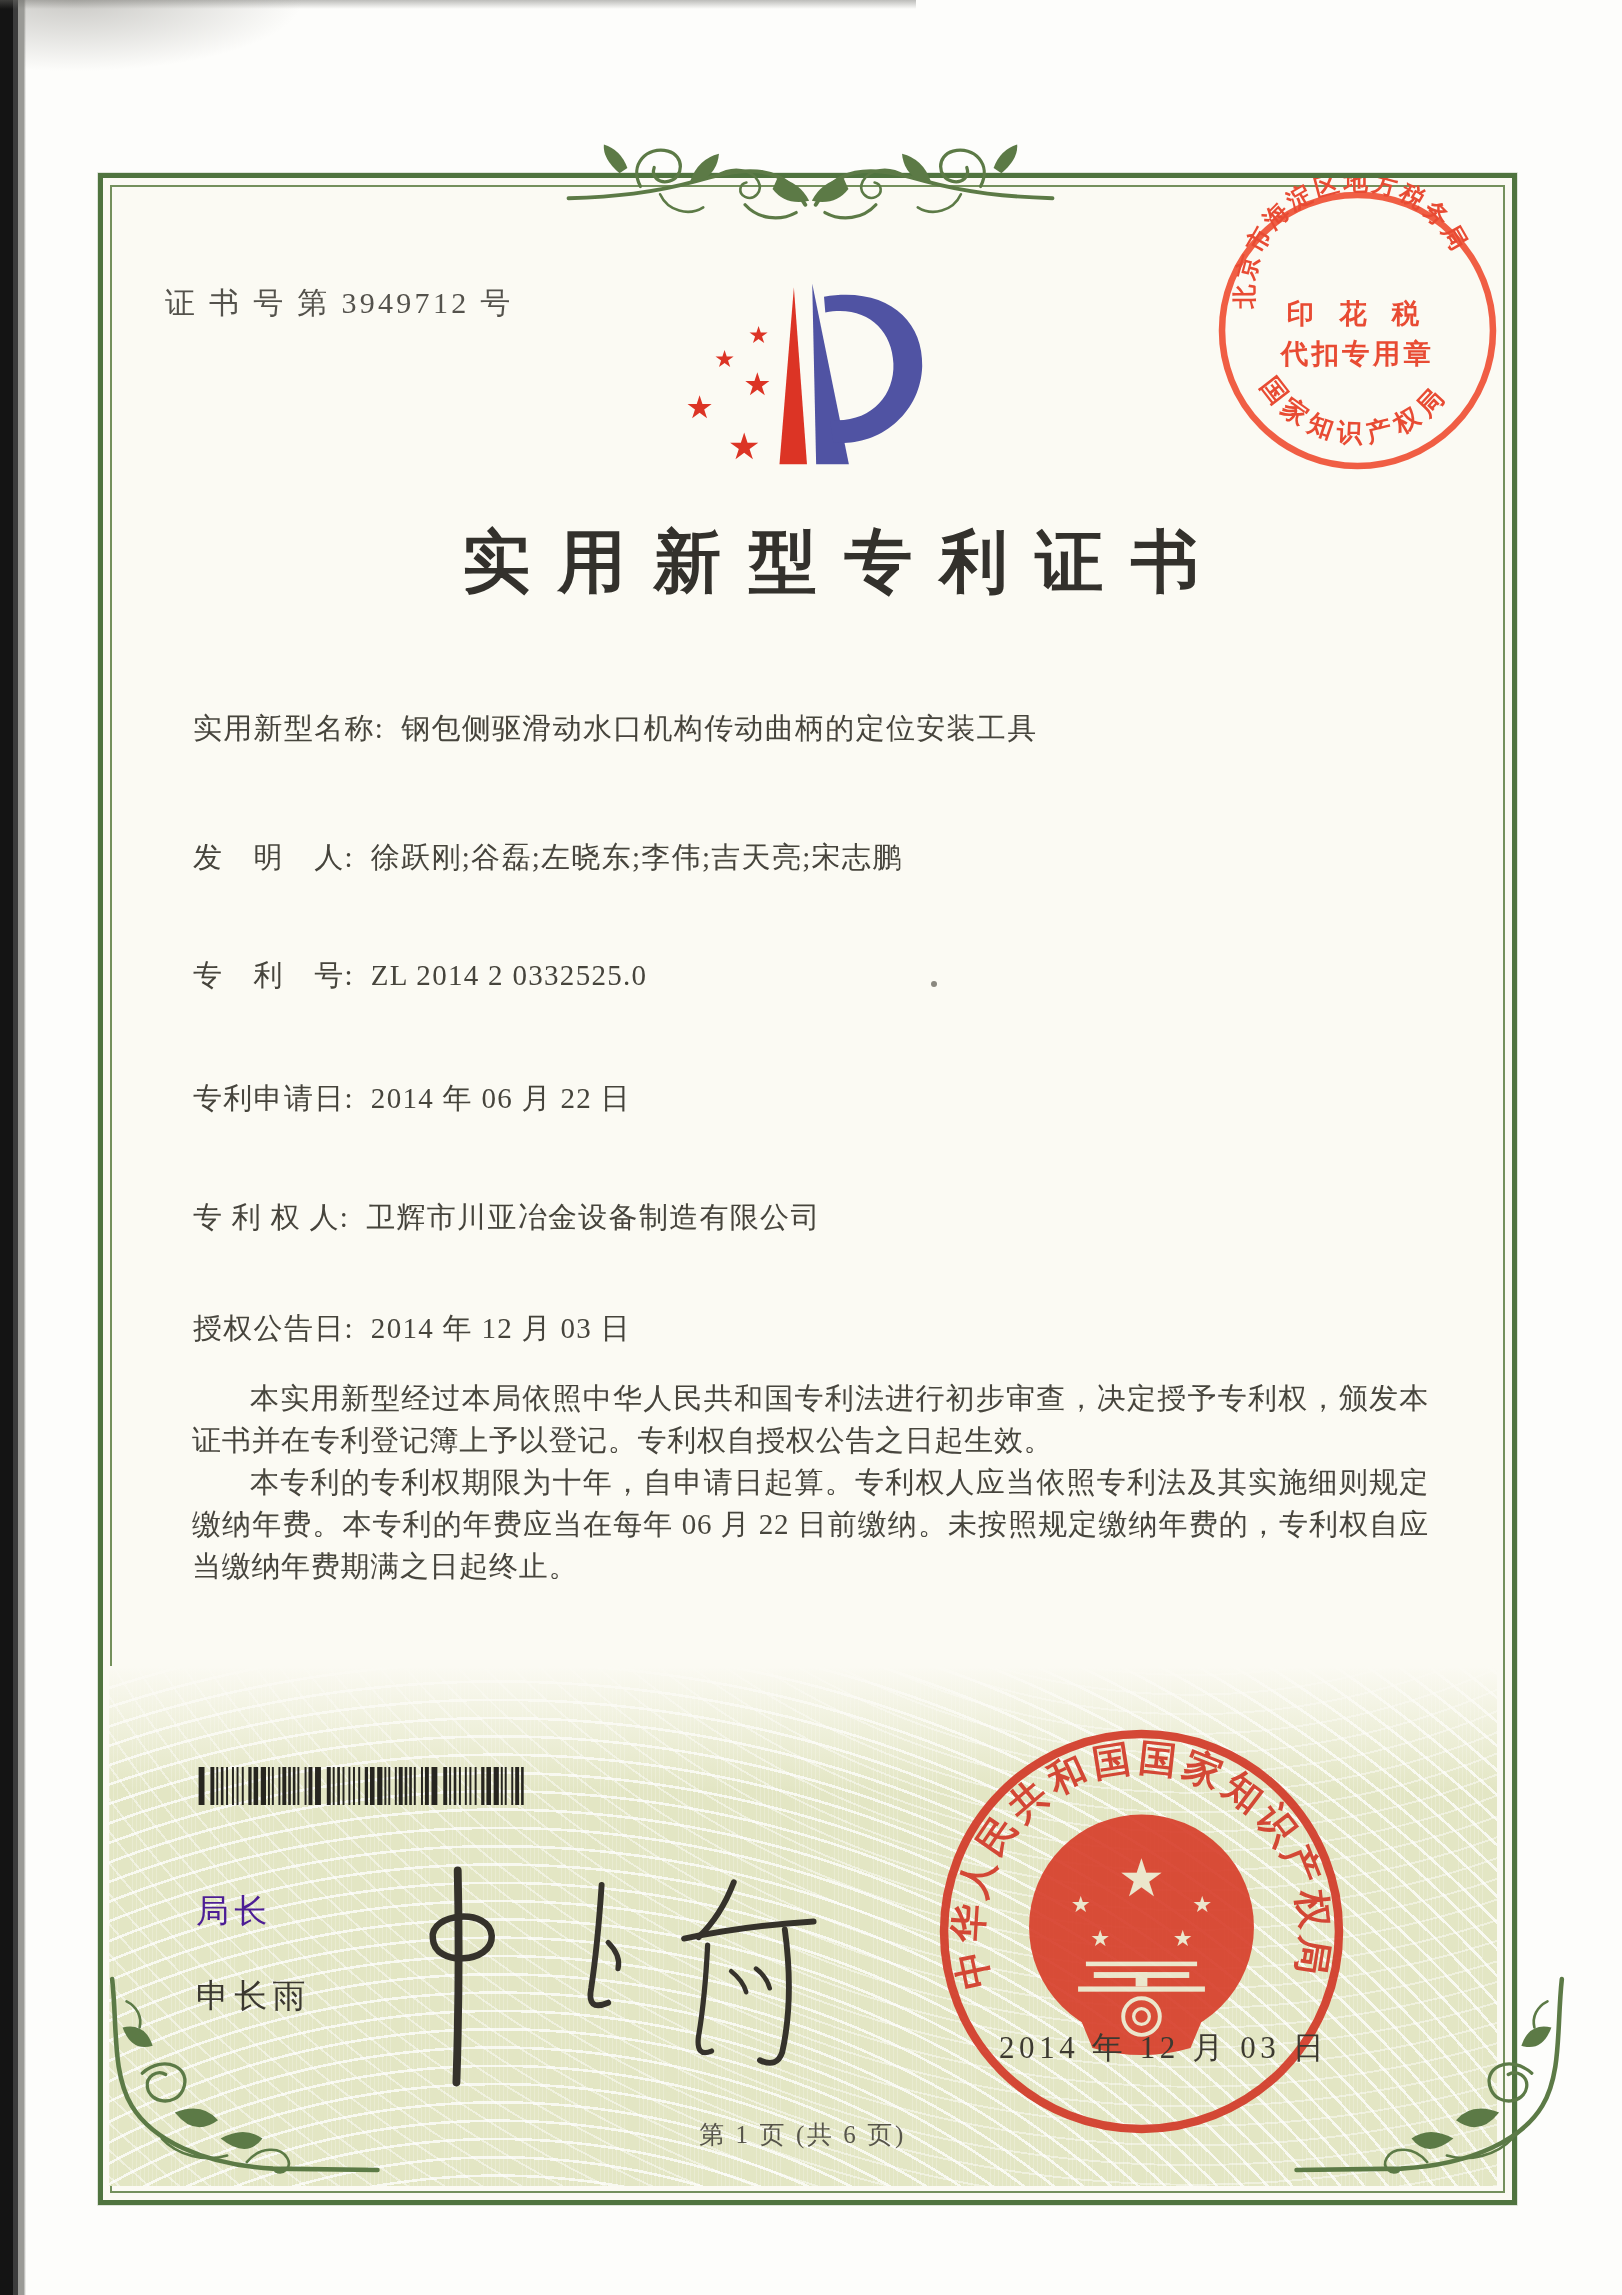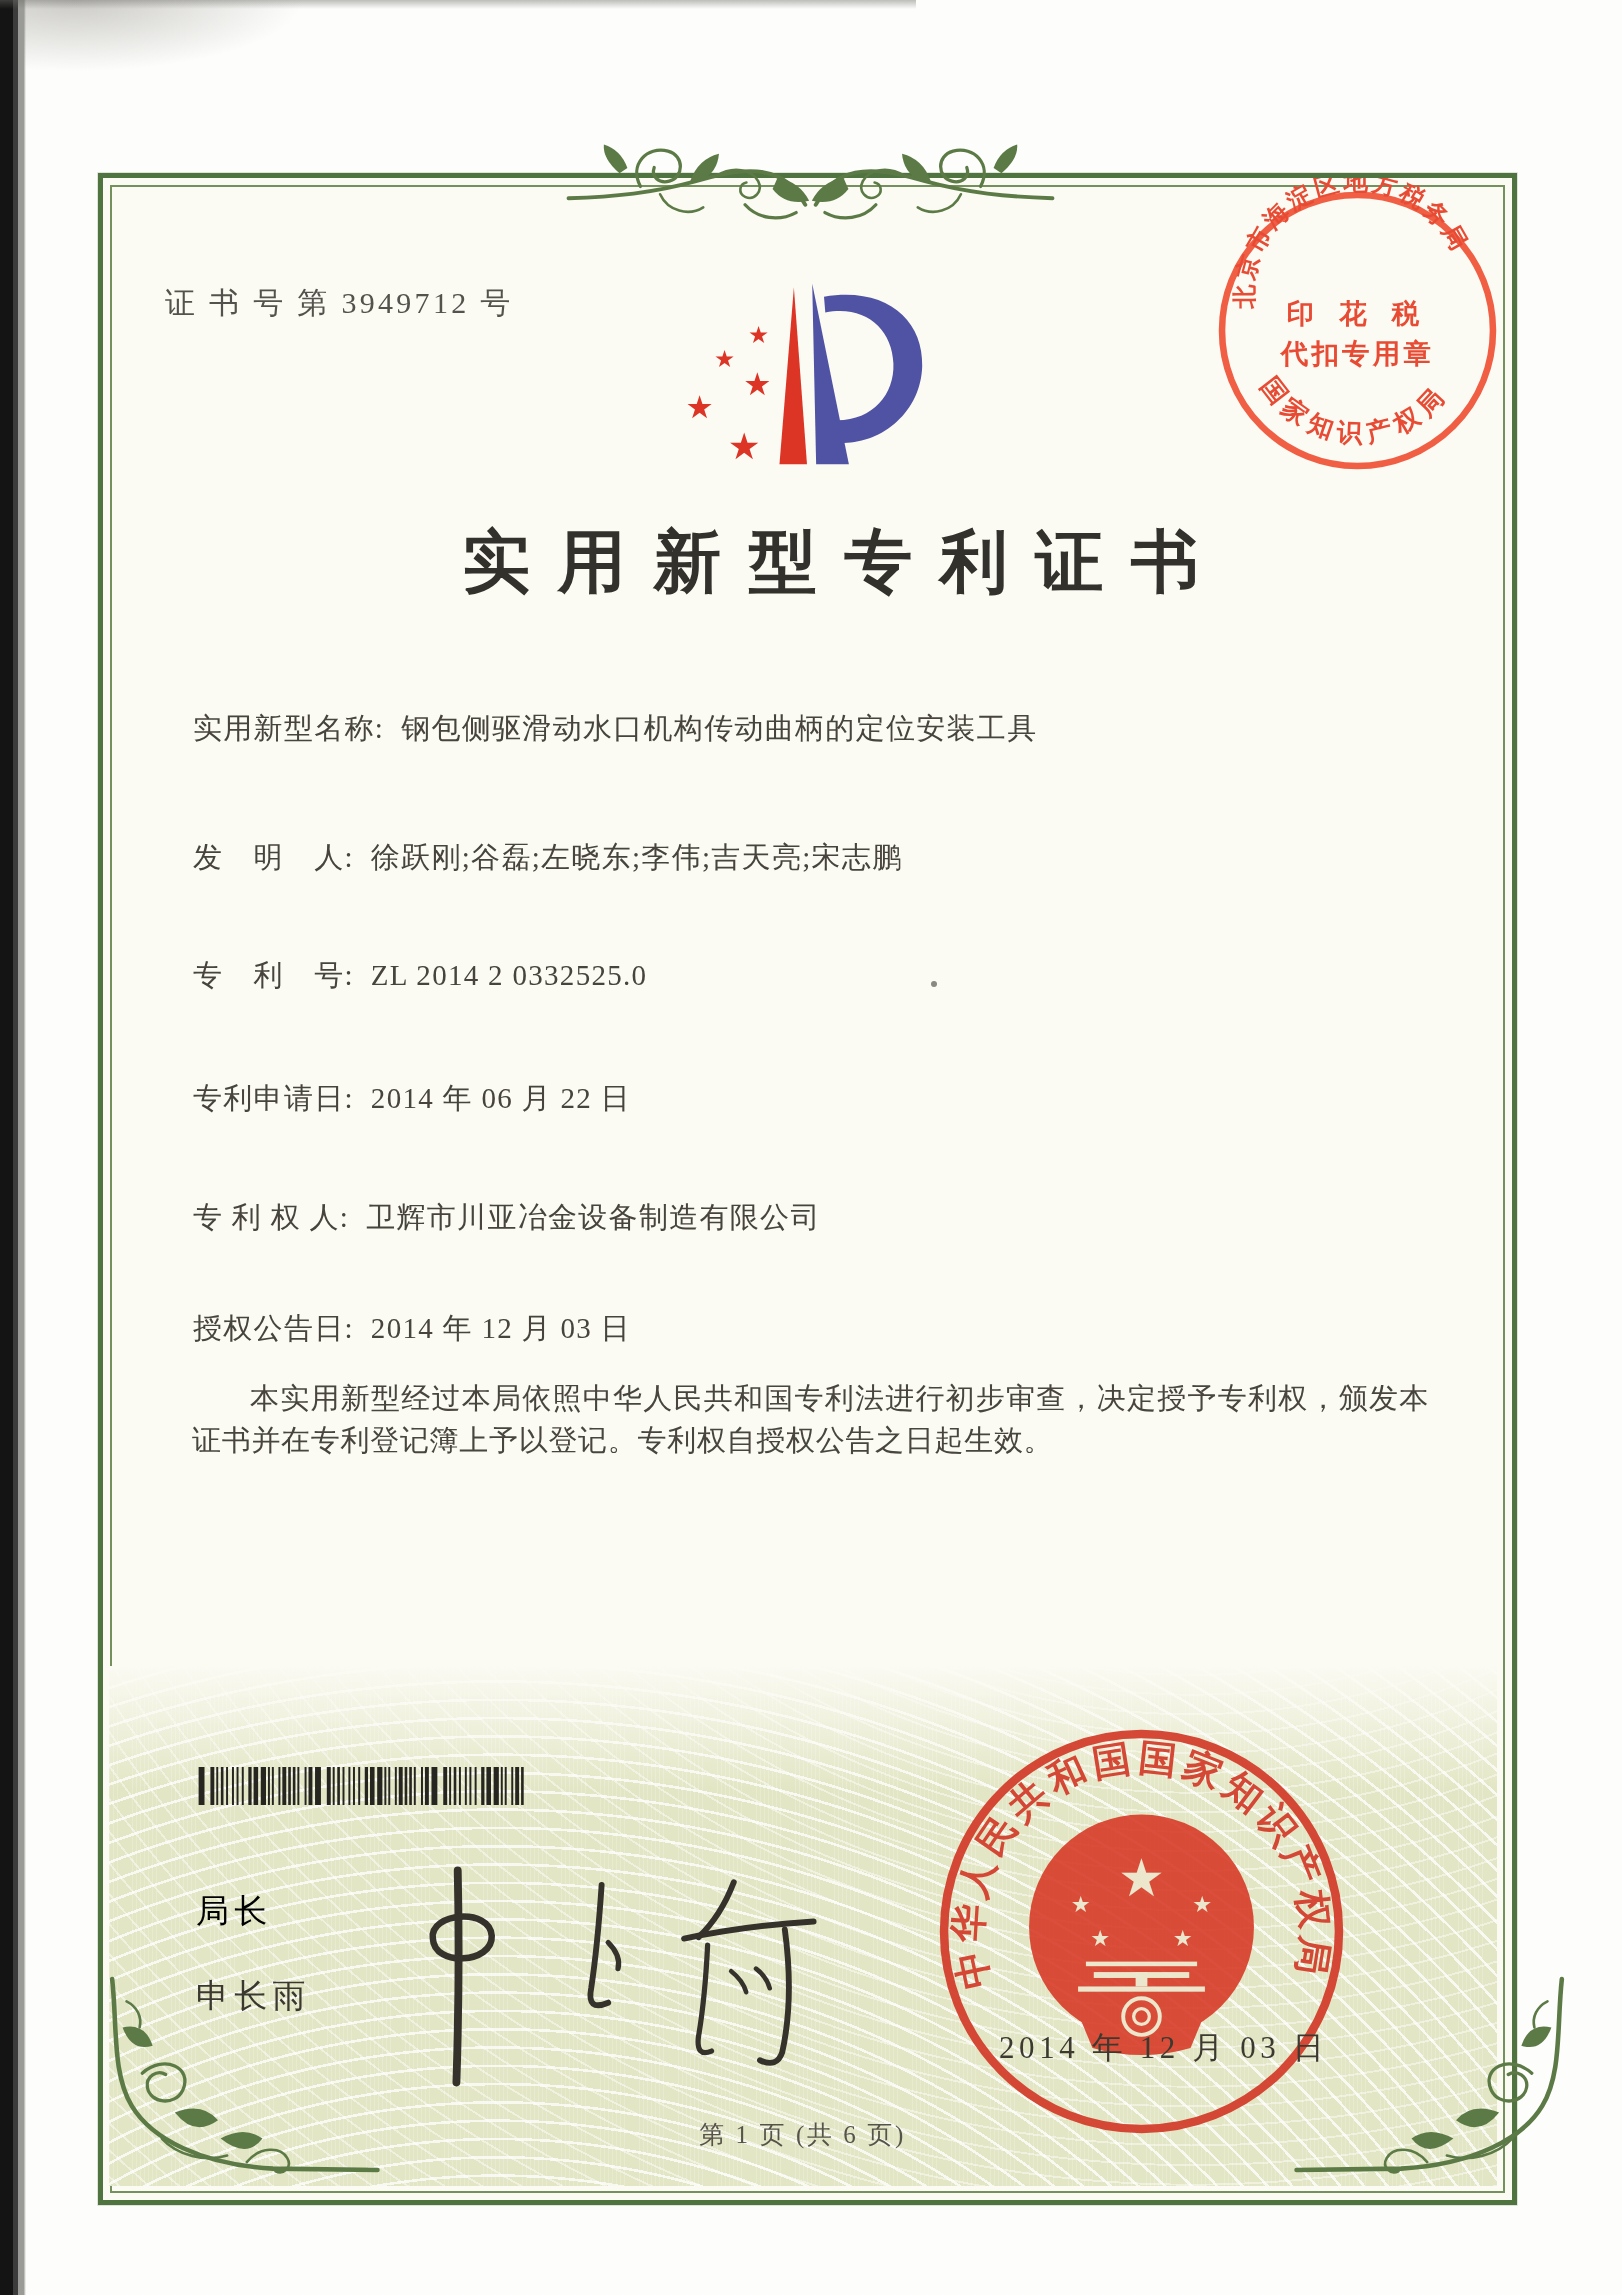--- a/index.html
+++ b/index.html
@@ -29,21 +29,21 @@
   .title{left:98px;top:517px;width:1409px;text-align:center;font-size:68px;font-weight:bold;
     letter-spacing:27.5px;color:#33312c;text-indent:27.5px;padding-left:28px;}
   .fields{left:193px;top:693px;width:1243px;}
   .field-row{position:absolute;left:0;white-space:nowrap;font-size:29px;color:#46443c;}
   .field-row .lab{letter-spacing:1.3px;}
   .field-row .val{margin-left:17px;letter-spacing:1.3px;}
   .paras{left:192px;top:1377px;width:1237px;font-size:29px;line-height:42px;color:#47453d;
     text-align:justify;letter-spacing:0.7px;}
   .paras p{margin:0;text-indent:2em;}
   .speck{left:931px;top:981px;width:5.9px;height:5.9px;border-radius:50%;background:#8a887f;}
-  .director-label{left:196px;top:1889px;font-size:33px;letter-spacing:5.2px;color:#000000;}
+  .director-label{left:196px;top:1889px;font-size:33px;letter-spacing:5.2px;color:#4c1d95;}
   .director-name{left:196px;top:1974px;font-size:33px;letter-spacing:5.2px;color:#3b3830;}
   .issue-date{left:999px;top:2027px;font-size:31px;letter-spacing:4.6px;color:#3c3930;z-index:6;}
   .page-footer{left:98px;top:2118px;width:1409px;text-align:center;font-size:25px;letter-spacing:2.6px;color:#56544a;}
   
   .ornament-top{left:562px;top:134px;z-index:2;}
   .corner-bl{left:103px;top:1975px;z-index:2;}
   .corner-br{left:1290px;top:1975px;z-index:2;transform:scaleX(-1);}
   .logo{left:659px;top:256px;}
   .tax-stamp{left:1205px;top:178px;z-index:3;}
   .official-seal{left:929px;top:1721px;z-index:5;}
@@ -154,20 +154,21 @@
   </div>
   <div class="field-row" style="top:616px">
     <span class="lab">授权公告日:</span><span class="val">2014 年 12 月 03 日</span>
   </div>
 </div>
 
 <div class="abs speck"></div>
 
 <div class="abs paras">
   <p>本实用新型经过本局依照中华人民共和国专利法进行初步审查，决定授予专利权，颁发本证书并在专利登记簿上予以登记。专利权自授权公告之日起生效。</p>
+  <p>本专利的专利权期限为十年，自申请日起算。专利权人应当依照专利法及其实施细则规定缴纳年费。本专利的年费应当在每年 06 月 22 日前缴纳。未按照规定缴纳年费的，专利权自应当缴纳年费期满之日起终止。</p>
 </div>
 
 <div class="abs barcode">
   <svg id="barcode-svg" width="416" height="38" viewBox="0 0 636 58" preserveAspectRatio="none">
       <rect x="4" y="0" width="9" height="58" fill="#26251f"></rect>
       <rect x="22" y="0" width="6" height="58" fill="#26251f"></rect>
       <rect x="31" y="0" width="3" height="58" fill="#26251f"></rect>
       <rect x="38" y="0" width="4" height="58" fill="#26251f"></rect>
       <rect x="46" y="0" width="3" height="58" fill="#26251f"></rect>
       <rect x="55" y="0" width="3" height="58" fill="#26251f"></rect>

